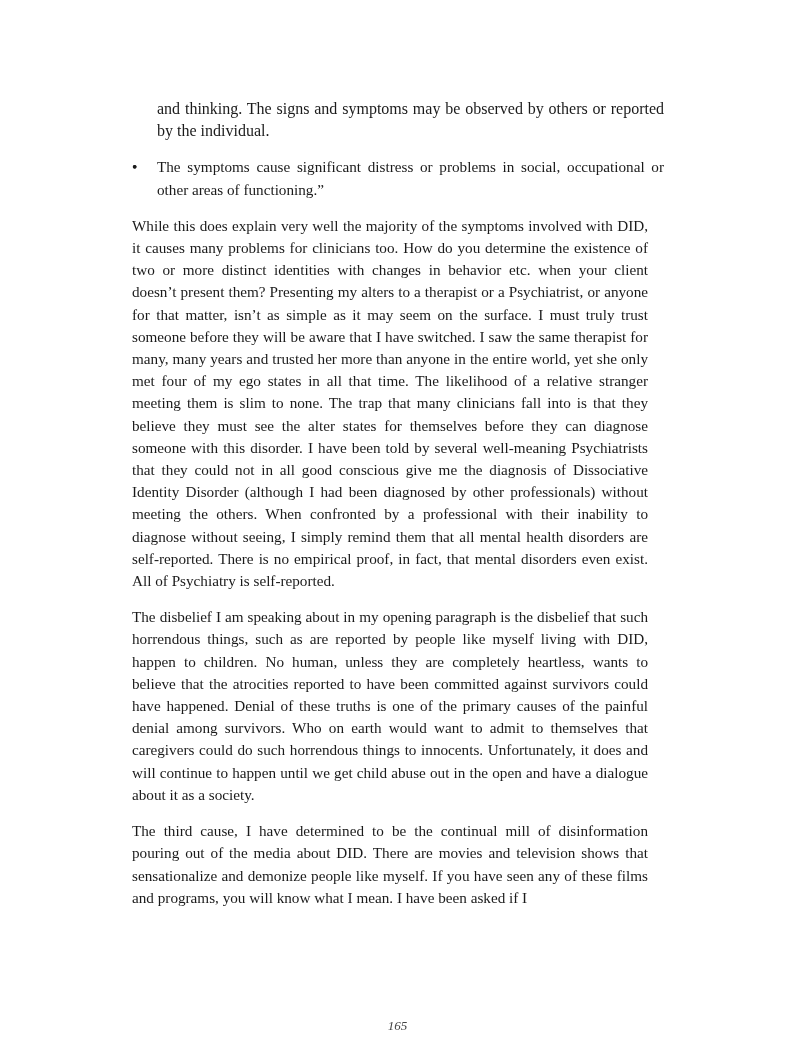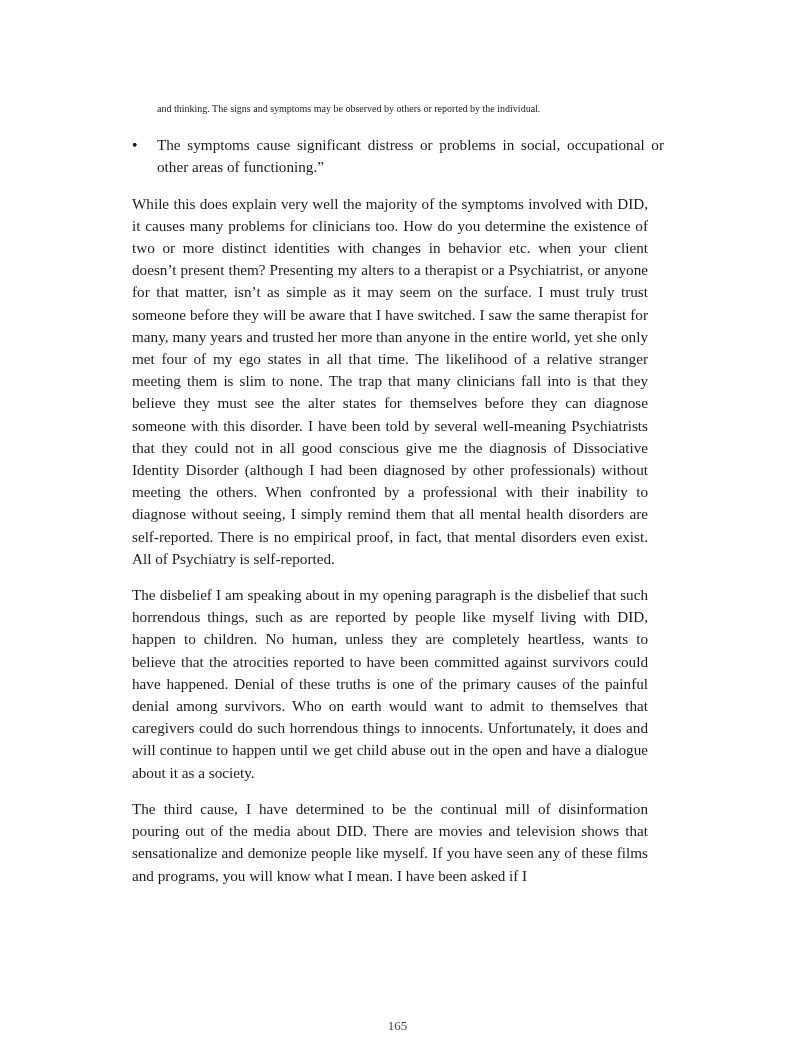--- a/index.html
+++ b/index.html
@@ -16,21 +16,21 @@
       color: #1a1a1a;
     }
     .page {
       position: absolute;
       left: 132px;
       top: 98px;
       width: 532px;
     }
     .cont {
       margin-left: 25px;
-      font-size: 10px;
+      font-size: 16px;
       line-height: 22.2px;
       text-align: justify;
       margin-bottom: 14px;
     }
     .bullet {
       position: relative;
       padding-left: 25px;
       font-size: 15.2px;
       line-height: 22.2px;
       text-align: justify;
@@ -49,20 +49,21 @@
       text-align: justify;
     }
     .page-number {
       position: absolute;
       left: 0;
       width: 795px;
       top: 1018px;
       text-align: center;
       font-size: 13px;
       color: #444;
+      font-style: italic;
     }
   </style>
 </head>
 <body>
 
 <div class="page">
   <div class="cont">and thinking. The signs and symptoms may be observed by others or reported by the individual.</div>
 
   <div class="bullet">
     <span class="dot">•</span>

